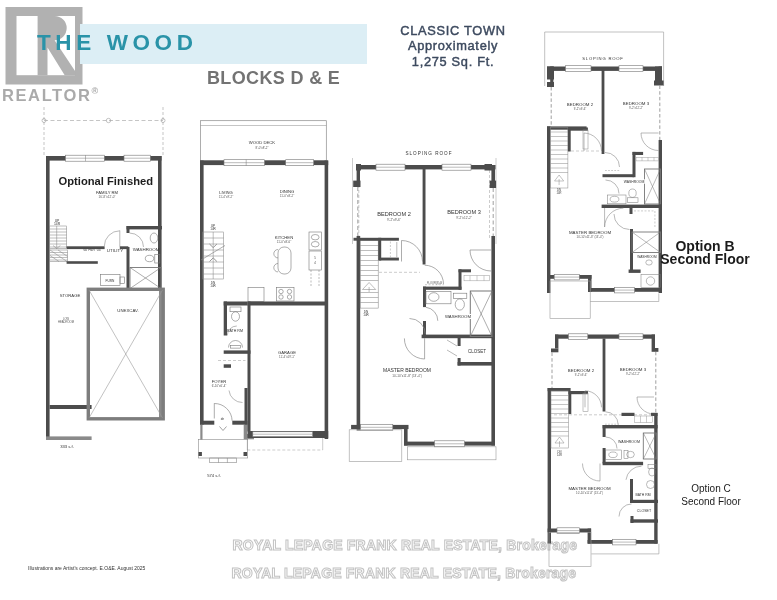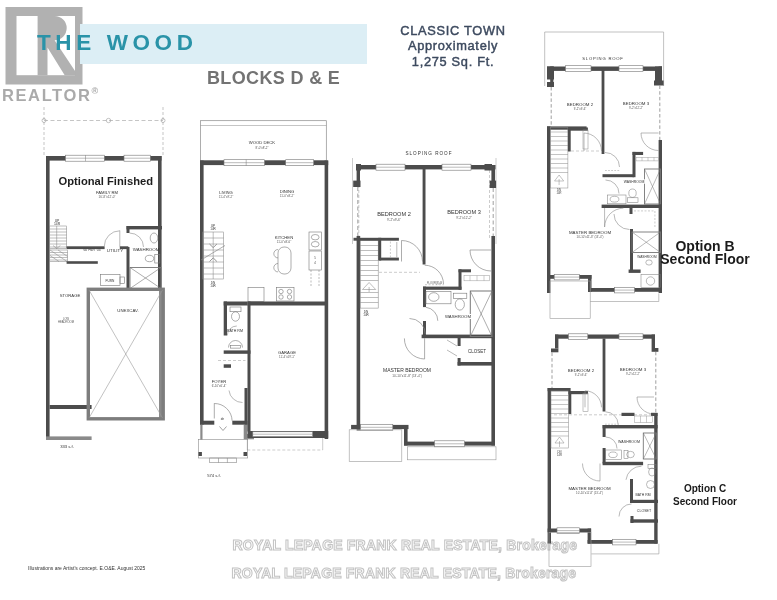--- a/index.html
+++ b/index.html
@@ -899,13 +899,13 @@
           <line x1="612.5" y1="542.1" x2="636" y2="542.1" stroke="#777" stroke-width="0.5"></line>
         </g>
     </g>
 
     <rect x="549" y="532.3" width="42" height="34" stroke="#999" stroke-width="0.6"></rect>
 
     <path d="M591.4 553.9 H658.9 V543.8" stroke="#999" stroke-width="0.6" fill="none"></path>
   </g>
 </svg>
 
-<div class="abs" style="left:655px;top:481.5px;width:100px;text-align:center;font-size:10px;line-height:13px;font-weight:700;color:#1b1b1b;">Option C<br>Second Floor</div>
+<div class="abs" style="left:655px;top:481.5px;width:100px;text-align:center;font-size:10px;line-height:13px;font-weight:400;color:#1b1b1b;padding-left:6px;">Option C<br>Second Floor</div>
 
 </body></html>

